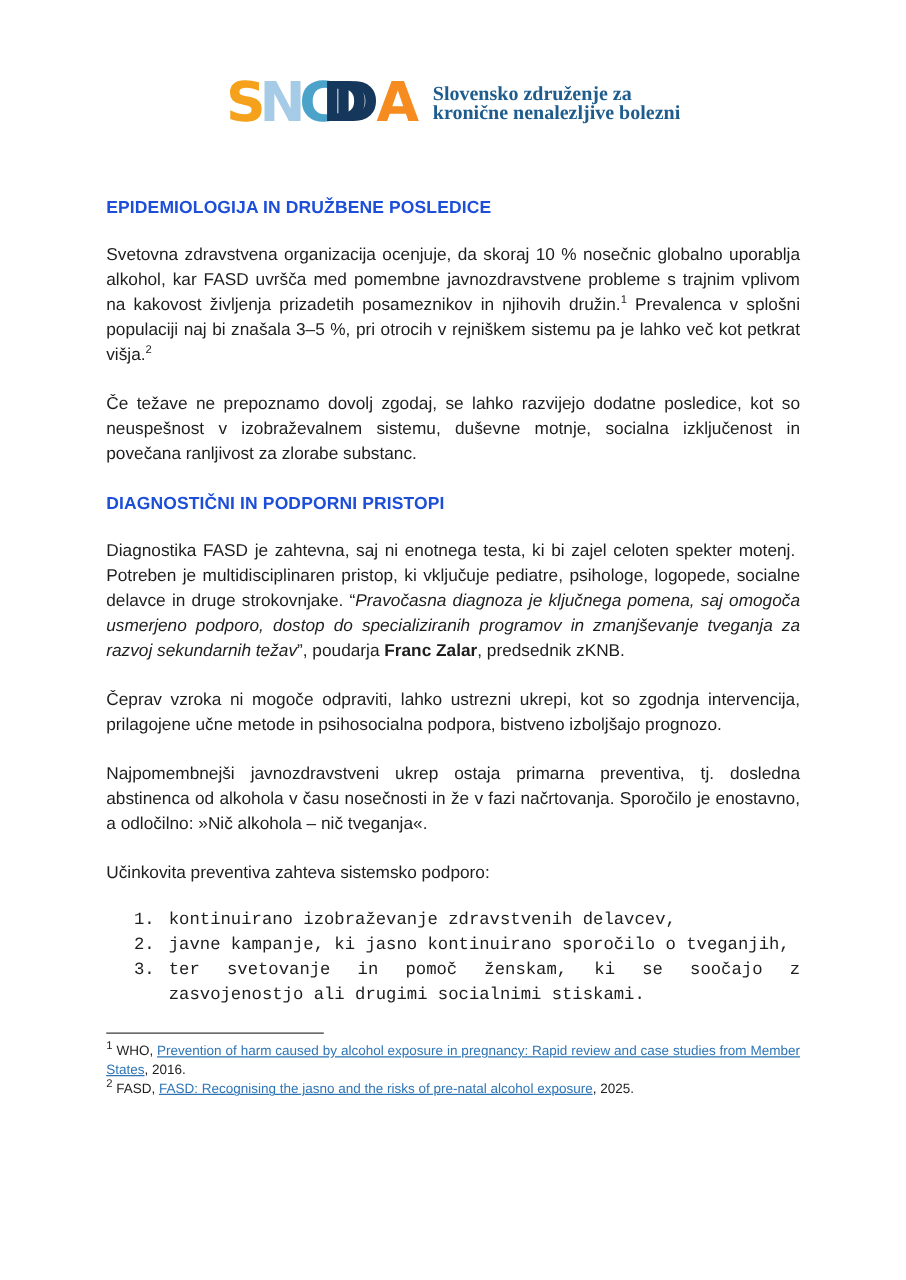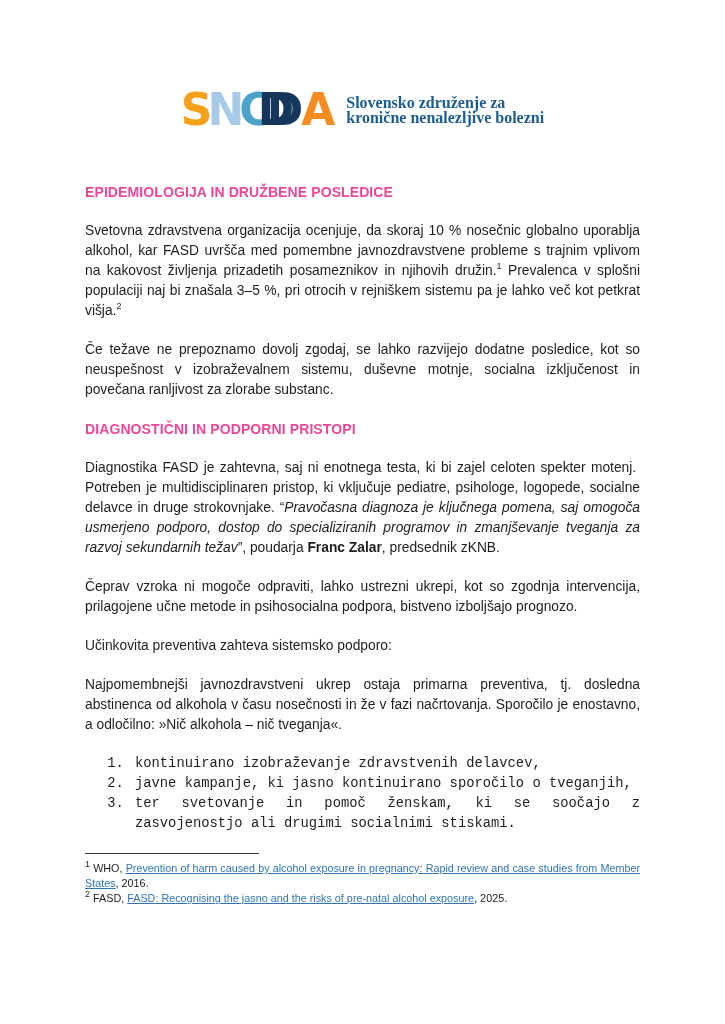--- a/index.html
+++ b/index.html
@@ -2,21 +2,21 @@
 <html><head>
 <meta charset="utf-8">
 <style>
   html, body { margin:0; padding:0; background:#ffffff; }
   .page {
     position:relative;
     width:725px; height:1024px;
     box-sizing:border-box;
     margin:0 auto;
     background:#ffffff;
-    padding:88px 85px 0 85px;
+    padding:61px 85px 0 85px;
     font-family:"Liberation Sans", sans-serif;
     font-size:13.8px;
     line-height:20px;
     color:#1e1e1e;
     overflow:hidden;
   }
   
   .logo-row {
     display:flex; justify-content:center; align-items:center;
     margin:0 0 50px 0;
@@ -37,21 +37,21 @@
   .tagline {
     font-family:"Liberation Serif", serif;
     font-weight:bold;
     font-size:16px;
     line-height:15px;
     color:#1E5C8E;
     margin-left:16px;
   }
   
   .hd {
-    font-size:14px; font-weight:bold; color:#ec4899;
+    font-size:14px; font-weight:bold; color:#1d4ed8;
     margin:0 0 19px 0; letter-spacing:0.1px;
   }
   .para { margin:0 0 19px 0; text-align:justify; }
   sup.fnref { font-size:9px; line-height:0; vertical-align:super; }
   .quote-it { font-style:italic; }
   .bold { font-weight:bold; }
   ol.num-list { margin:0 0 19px 0; padding-left:47px; }
   ol.num-list li { text-align:justify; padding-left:3px; margin:0;font-family:Liberation Mono, monospace; }
   
   .footnotes { margin-top:14px; font-size:10.8px; line-height:15.2px; color:#1e1e1e; }
@@ -78,23 +78,23 @@
 
   <p class="para">Če težave ne prepoznamo dovolj zgodaj, se lahko razvijejo dodatne posledice, kot so neuspešnost v izobraževalnem sistemu, duševne motnje, socialna izključenost in povečana ranljivost za zlorabe substanc.</p>
 
   <div class="hd">DIAGNOSTIČNI IN PODPORNI PRISTOPI</div>
 
   <p class="para"><span>Diagnostika FASD je zahtevna, saj ni enotnega testa, ki bi zajel celoten spekter motenj.&nbsp; Potreben je multidisciplinaren pristop, ki vključuje pediatre, psihologe, logopede, socialne delavce in druge strokovnjake. “</span><span class="quote-it">Pravočasna diagnoza je ključnega pomena, saj omogoča usmerjeno podporo, dostop do specializiranih programov in zmanjševanje tveganja za razvoj sekundarnih težav</span><span>”, poudarja </span><span class="bold">Franc Zalar</span><span>, predsednik zKNB.</span></p>
 
   <p class="para">Čeprav vzroka ni mogoče odpraviti, lahko ustrezni ukrepi, kot so zgodnja intervencija, prilagojene učne metode in psihosocialna podpora, bistveno izboljšajo prognozo.</p>
 
 
+  <p class="para">Najpomembnejši javnozdravstveni ukrep ostaja primarna preventiva, tj. dosledna abstinenca od alkohola v času nosečnosti in že v fazi načrtovanja. Sporočilo je enostavno, a odločilno: »Nič alkohola – nič tveganja«.</p>
+
   <p class="para">Učinkovita preventiva zahteva sistemsko podporo:</p>
-
-  <p class="para">Najpomembnejši javnozdravstveni ukrep ostaja primarna preventiva, tj. dosledna abstinenca od alkohola v času nosečnosti in že v fazi načrtovanja. Sporočilo je enostavno, a odločilno: »Nič alkohola – nič tveganja«.</p>
 
   <ol class="num-list">
     <li>kontinuirano izobraževanje zdravstvenih delavcev,</li>
     <li>javne kampanje, ki jasno kontinuirano sporočilo o tveganjih,</li>
     <li>ter svetovanje in pomoč ženskam, ki se soočajo z zasvojenostjo ali drugimi socialnimi stiskami.</li>
   </ol>
 
   <div class="footnotes">
     <div class="fn-rule"></div>
     <p class="fn-item"><sup class="fnref">1</sup><span> WHO, </span><a class="fn-link">Prevention of harm caused by alcohol exposure in pregnancy: Rapid review and case studies from Member States</a><span>, 2016.</span></p>

